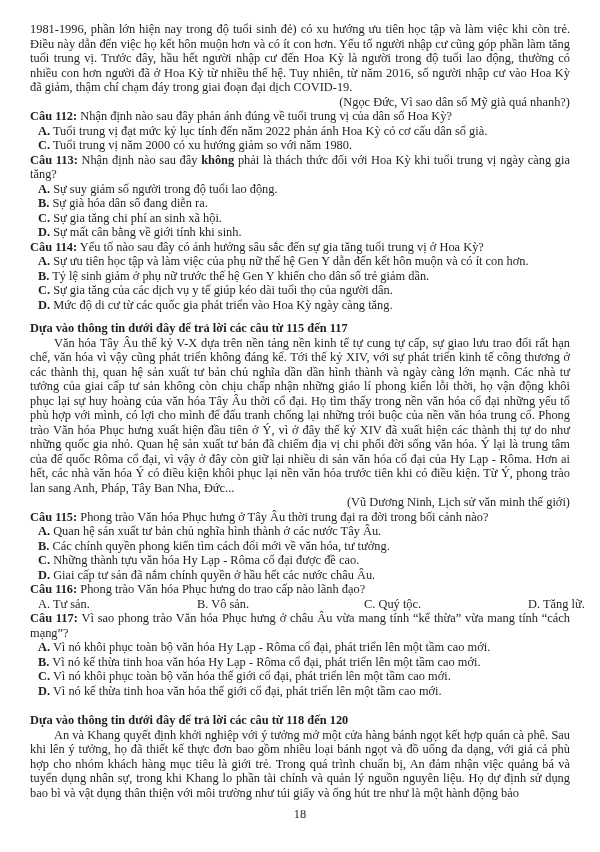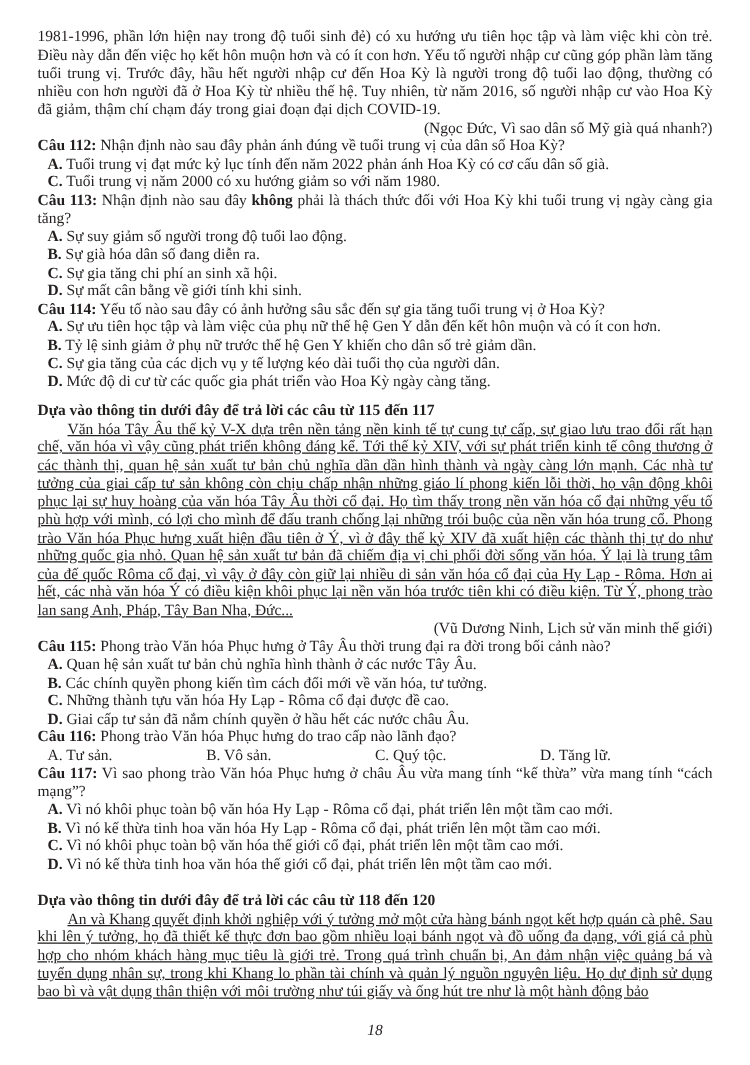--- a/index.html
+++ b/index.html
@@ -18,43 +18,43 @@
   }
   .page {
     box-sizing: border-box;
     width: 600px;
     height: 778px;
     padding: 22px 30px 0 30px;
     background: #ffffff;
   }
   p { margin: 0; }
   .just { text-align: justify; }
-  .passage { text-align: justify; text-indent: 24px; text-decoration: underline; }
+  .passage { text-align: justify; text-indent: 24px; }
   .citation { text-align: right; }
   .citation .book { }
   .q-head { text-align: justify; }
   .q-label { font-weight: bold; }
   .opt { padding-left: 8px; white-space: nowrap; overflow: hidden; }
   .opt .letter { font-weight: bold; }
   .bold-word { font-weight: bold; }
   .section-heading {
     font-weight: bold;
     margin-top: 9px;
   }
   .section-heading.big-gap { margin-top: 15px; }
   .inline-opts {
     display: grid;
     grid-template-columns: 127px 135px 132px auto;
     padding-left: 8px;
+    gap: 32px;
   }
   .inline-opts .cell { white-space: nowrap; }
   .page-number {
     text-align: center;
-    margin-top: 17px;
-    font-style: italic;
+    margin-top: 7px;
   }
 </style>
 </head>
 <body>
 
 <div class="page">
 
   <p class="just">1981-1996, phần lớn hiện nay trong độ tuổi sinh đẻ) có xu hướng ưu tiên học tập và làm việc khi còn trẻ. Điều này dẫn đến việc họ kết hôn muộn hơn và có ít con hơn. Yếu tố người nhập cư cũng góp phần làm tăng tuổi trung vị. Trước đây, hầu hết người nhập cư đến Hoa Kỳ là người trong độ tuổi lao động, thường có nhiều con hơn người đã ở Hoa Kỳ từ nhiều thế hệ. Tuy nhiên, từ năm 2016, số người nhập cư vào Hoa Kỳ đã giảm, thậm chí chạm đáy trong giai đoạn đại dịch COVID-19.</p>
   <p class="citation"><span>(Ngọc Đức, </span><span class="book">Vì sao dân số Mỹ già quá nhanh?</span><span>)</span></p>
 
@@ -69,21 +69,21 @@
     <p class="opt"><span class="letter">A.</span><span> Sự suy giảm số người trong độ tuổi lao động.</span></p>
     <p class="opt"><span class="letter">B.</span><span> Sự già hóa dân số đang diễn ra.</span></p>
     <p class="opt"><span class="letter">C.</span><span> Sự gia tăng chi phí an sinh xã hội.</span></p>
     <p class="opt"><span class="letter">D.</span><span> Sự mất cân bằng về giới tính khi sinh.</span></p>
   </div>
 
   <div>
     <p class="q-head"><span class="q-label">Câu 114:</span><span> Yếu tố nào sau đây có ảnh hưởng sâu sắc đến sự gia tăng tuổi trung vị ở Hoa Kỳ?</span></p>
     <p class="opt"><span class="letter">A.</span><span> Sự ưu tiên học tập và làm việc của phụ nữ thế hệ Gen Y dẫn đến kết hôn muộn và có ít con hơn.</span></p>
     <p class="opt"><span class="letter">B.</span><span> Tỷ lệ sinh giảm ở phụ nữ trước thế hệ Gen Y khiến cho dân số trẻ giảm dần.</span></p>
-    <p class="opt"><span class="letter">C.</span><span> Sự gia tăng của các dịch vụ y tế lượng kéo dài tuổi thọ của người dân.</span></p>
+    <p class="opt"><span class="letter">C.</span><span> Sự gia tăng của các dịch vụ y tế giúp kéo dài tuổi thọ của người dân.</span></p>
     <p class="opt"><span class="letter">D.</span><span> Mức độ di cư từ các quốc gia phát triển vào Hoa Kỳ ngày càng tăng.</span></p>
   </div>
 
   <p class="section-heading">Dựa vào thông tin dưới đây để trả lời các câu từ 115 đến 117</p>
   <p class="passage">Văn hóa Tây Âu thế kỷ V-X dựa trên nền tảng nền kinh tế tự cung tự cấp, sự giao lưu trao đổi rất hạn chế, văn hóa vì vậy cũng phát triển không đáng kể. Tới thế kỷ XIV, với sự phát triển kinh tế công thương ở các thành thị, quan hệ sản xuất tư bản chủ nghĩa dần dần hình thành và ngày càng lớn mạnh. Các nhà tư tưởng của giai cấp tư sản không còn chịu chấp nhận những giáo lí phong kiến lỗi thời, họ vận động khôi phục lại sự huy hoàng của văn hóa Tây Âu thời cổ đại. Họ tìm thấy trong nền văn hóa cổ đại những yếu tố phù hợp với mình, có lợi cho mình để đấu tranh chống lại những trói buộc của nền văn hóa trung cổ. Phong trào Văn hóa Phục hưng xuất hiện đầu tiên ở Ý, vì ở đây thế kỷ XIV đã xuất hiện các thành thị tự do như những quốc gia nhỏ. Quan hệ sản xuất tư bản đã chiếm địa vị chi phối đời sống văn hóa. Ý lại là trung tâm của đế quốc Rôma cổ đại, vì vậy ở đây còn giữ lại nhiều di sản văn hóa cổ đại của Hy Lạp - Rôma. Hơn ai hết, các nhà văn hóa Ý có điều kiện khôi phục lại nền văn hóa trước tiên khi có điều kiện. Từ Ý, phong trào lan sang Anh, Pháp, Tây Ban Nha, Đức...</p>
   <p class="citation"><span>(Vũ Dương Ninh, </span><span class="book">Lịch sử văn minh thế giới</span><span>)</span></p>
 
   <div>
     <p class="q-head"><span class="q-label">Câu 115:</span><span> Phong trào Văn hóa Phục hưng ở Tây Âu thời trung đại ra đời trong bối cảnh nào?</span></p>
     <p class="opt"><span class="letter">A.</span><span> Quan hệ sản xuất tư bản chủ nghĩa hình thành ở các nước Tây Âu.</span></p>

